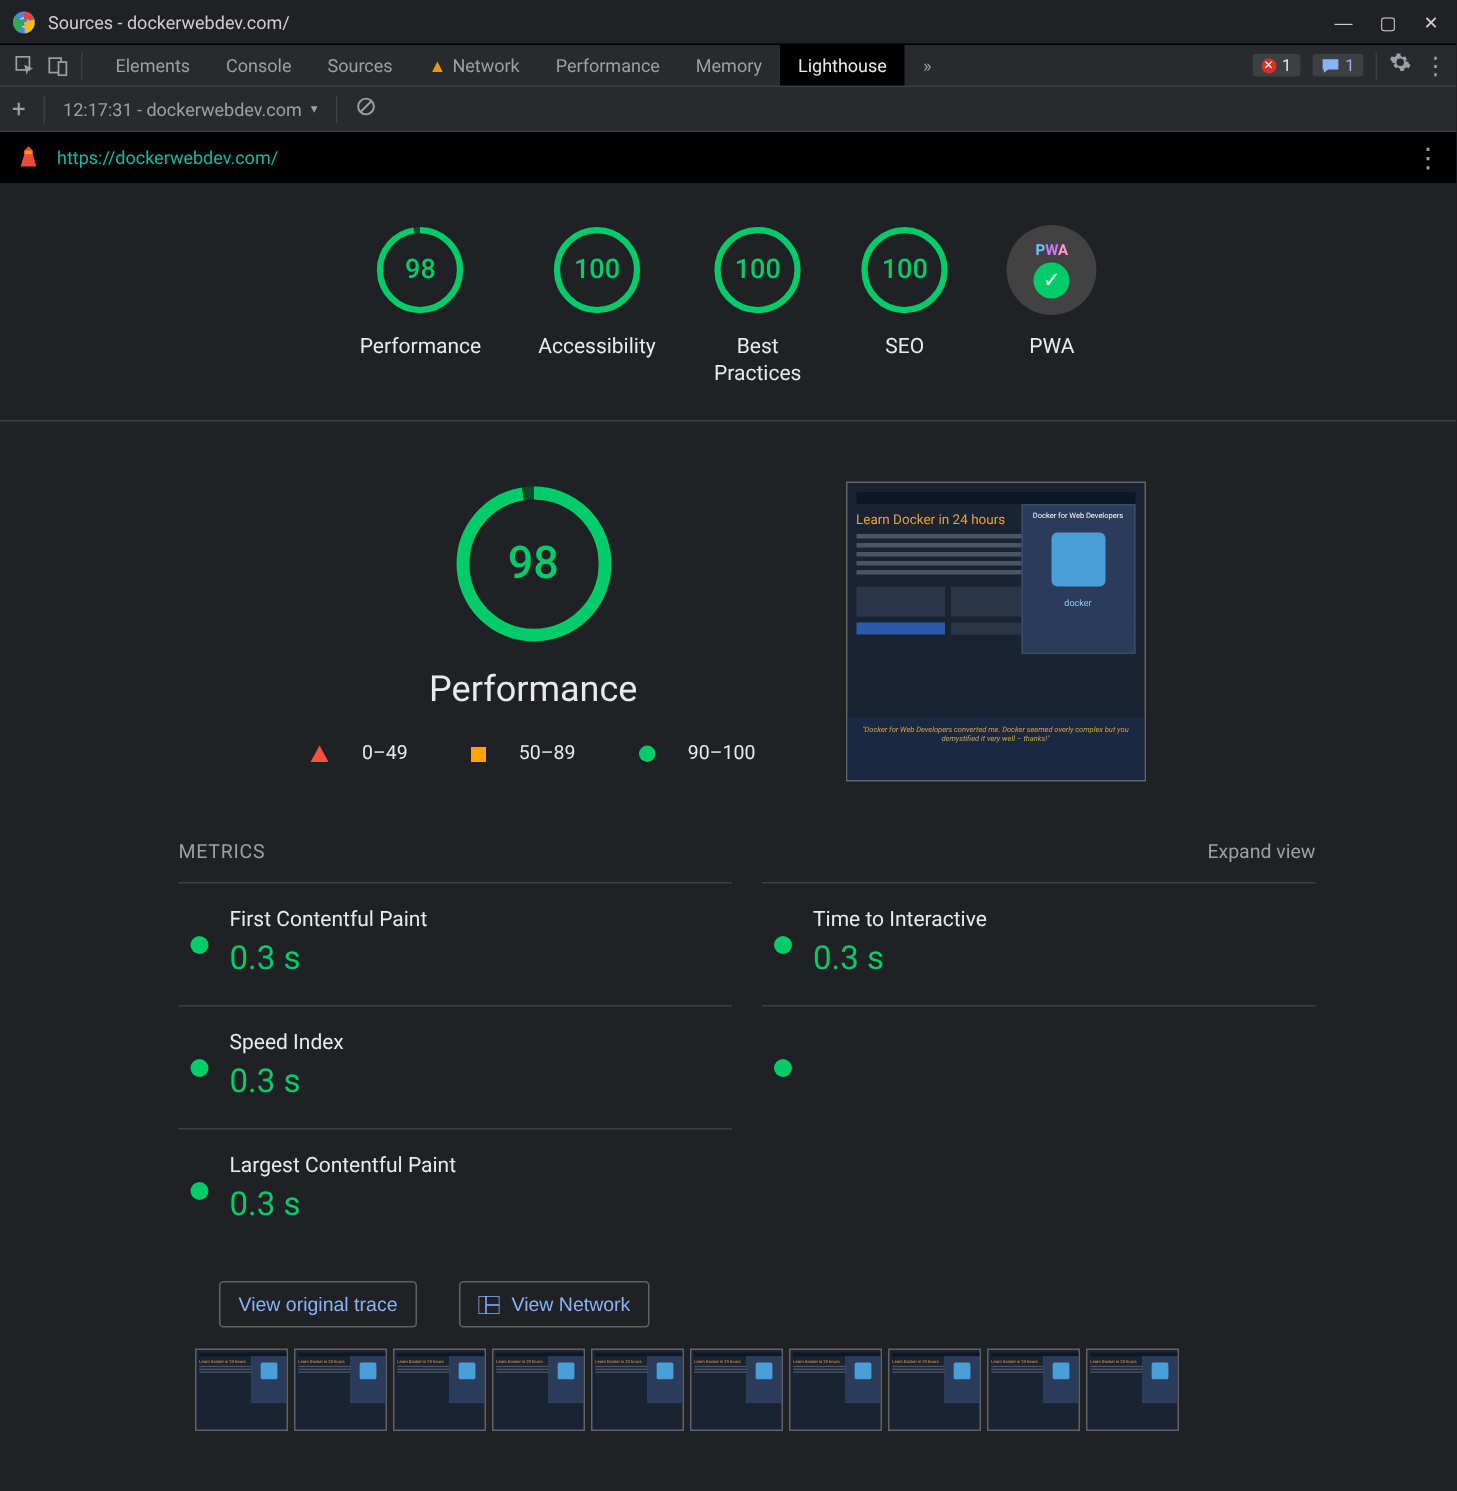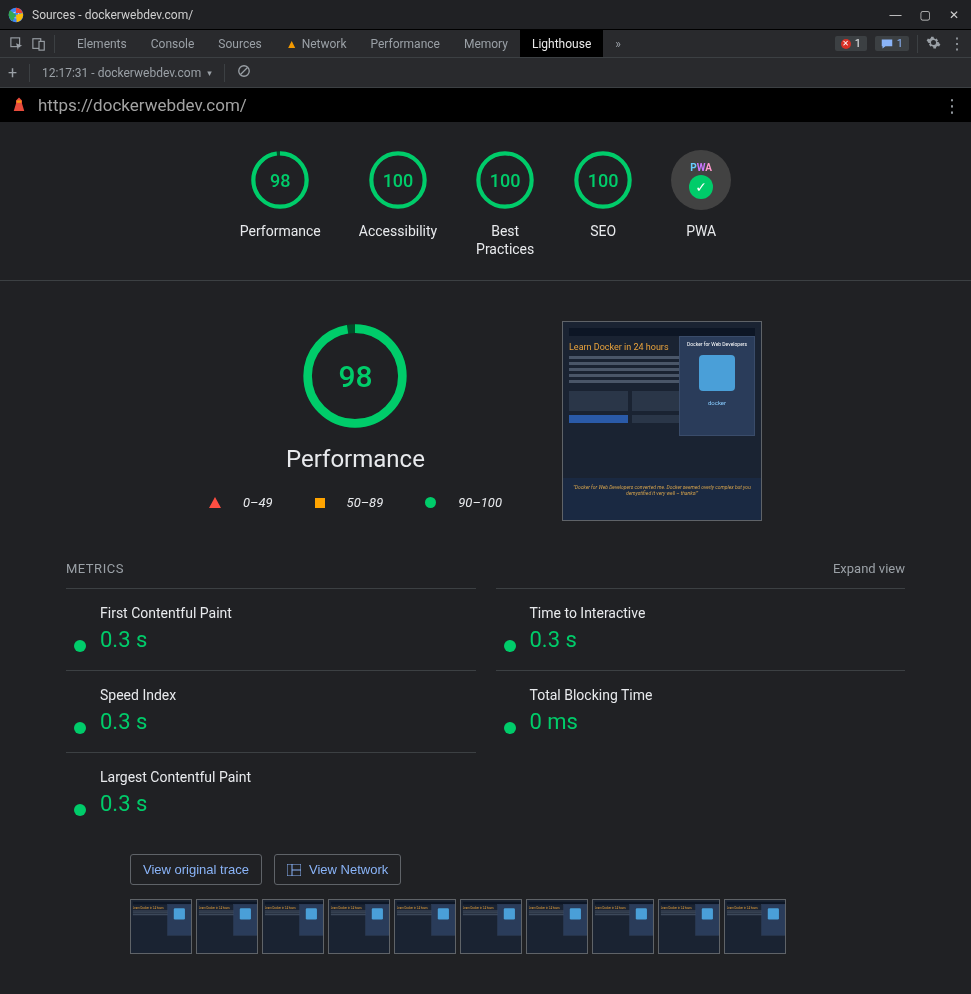--- a/index.html
+++ b/index.html
@@ -61,21 +61,21 @@
 
 .urlbar {
   height: 34px;
   background:#000;
   display:flex;
   align-items:center;
   padding:0 10px;
   gap:10px;
 }
 .lh-icon { width:18px; height:18px; }
-.urlbar .url { color:#a3a3a3; font-size:17px; flex:1; }
+.urlbar .url { color:#14b8a6; font-size:12px; flex:1; }
 .urlbar .menu { color:#9aa0a6; font-size:18px; }
 
 .content {
   height: calc(994px - 30px - 28px - 30px - 34px);
   overflow-y:scroll;
   background:#202124;
 }
 .content::-webkit-scrollbar { width:14px; }
 .content::-webkit-scrollbar-track { background:#202124; }
 .content::-webkit-scrollbar-thumb { background:#4a4a4a; }
@@ -99,52 +99,52 @@
 .perf-section { padding:40px 80px 20px; }
 .perf-head { display:flex; gap:60px; align-items:flex-start; justify-content:center; }
 .perf-left { text-align:center; max-width:340px; }
 .big-gauge { width:110px; height:110px; margin:0 auto 14px; position:relative; }
 .big-gauge svg { width:110px; height:110px; }
 .big-gauge .val { position:absolute; top:50%; left:50%; transform:translate(-50%,-50%); font-size:30px; font-weight:500; color:#00cc6a; }
 .perf-title { font-size:24px; color:#e8eaed; margin-bottom:14px; }
 .perf-desc { font-size:13px; color:#9aa0a6; line-height:1.5; }
 .perf-desc a { color:#8ab4f8; text-decoration:underline; }
 .legend { display:flex; justify-content:center; gap:42px; margin-top:22px; font-size:13px; color:#e8eaed; }
-.legend .item { display:flex; align-items:center; gap:22px;font-style:italic; }
+.legend .item { display:flex; align-items:center; gap:22px; }
 .shape.tri { width:0; height:0; border-left:6px solid transparent; border-right:6px solid transparent; border-bottom:11px solid #ff4e42; }
 .shape.sq { width:10px; height:10px; background:#ffa400; }
 .shape.ci { width:11px; height:11px; border-radius:50%; background:#00cc6a; }
 
 .thumb-main { width:200px; height:200px; border:1px solid #5f6368; background:#1a2332; position:relative; overflow:hidden; font-size:5px; }
 .thumb-fake { padding:6px; }
 .thumb-fake .th-hdr { height:8px; background:#0d1625; margin-bottom:6px; }
 .thumb-fake .th-title { color:#e8a23c; font-size:9px; margin-bottom:4px; }
 .thumb-fake .th-lines div { height:3px; background:#4a5668; margin:3px 0; width:90%; }
 .thumb-fake .th-row { display:flex; gap:4px; margin-top:8px; }
 .thumb-fake .th-box { flex:1; height:20px; background:#2a3648; }
 .thumb-book { position:absolute; right:6px; top:14px; width:76px; height:100px; background:#2a3c5a; border:1px solid #3a4c6a; padding:4px; }
 .thumb-book .bk-t { color:#fff; font-size:5px; text-align:center; }
 .thumb-book .bk-logo { width:36px; height:36px; background:#4a9fd8; border-radius:4px; margin:8px auto; }
 .thumb-foot { position:absolute; bottom:0; left:0; right:0; height:42px; background:#1a2942; padding:6px; }
 .thumb-foot .q { color:#d4a24c; font-size:5px; font-style:italic; text-align:center; }
 
-.metrics { padding:20px 66px; }
+.metrics { padding:20px 94px;margin-left:25px; }
 .metrics-hdr { display:flex; justify-content:space-between; align-items:center; padding-bottom:12px; }
 .metrics-hdr .t { color:#9aa0a6; font-size:13px; letter-spacing:0.5px; }
 .metrics-hdr .exp { color:#9aa0a6; font-size:13px; cursor:pointer; }
 .metric-grid { display:grid; grid-template-columns:1fr 1fr; gap:0 20px; }
-.metric { border-top:1px solid #3c4043; padding:16px 0 18px 8px; display:flex; align-items:flex-end; gap:14px; }
+.metric { border-top:1px solid #3c4043; padding:16px 0 18px 8px; display:flex; align-items:center; gap:14px; }
 .metric .ind { width:12px; height:12px; border-radius:50%; background:#00cc6a; margin-top:3px; flex-shrink:0; }
 .metric .ind.sq-o { border-radius:0; background:#ffa400; }
 .metric .body .name { font-size:14px; color:#e8eaed; margin-bottom:6px; }
 .metric .body .val { font-size:22px; color:#00cc6a; }
 .metric .body .val.orange { color:#ffa400; }
 
 .trace-row { display:flex; gap:12px; padding:0 130px 14px; }
-.trace-btn { border:1px solid #5f6368; background:transparent; color:#8ab4f8; padding:7px 12px; font-size:13px; border-radius:3px; cursor:pointer; display:flex; align-items:center; gap:8px; }
+.trace-btn { border:1px solid #5f6368; background:transparent; color:#8ab4f8; padding:7px 12px; font-size:13px; border-radius:3px; cursor:pointer; display:flex; align-items:center; gap:8px;margin-left:16px; }
 .treemap-ic { display:inline-block; width:14px; height:12px; }
 
 .filmstrip { display:flex; gap:4px; padding:0 130px 20px; }
 .fs-thumb { width:62px; height:55px; border:1px solid #5f6368; background:#1a2332; position:relative; overflow:hidden; }
 .fs-thumb .mini { transform:scale(0.31); transform-origin:top left; width:200px; height:177px; }
 </style>
 </head>
 <body>
 
 <div class="titlebar">
@@ -355,24 +355,20 @@
         </div>
         <div class="metric">
           <span class="ind "></span>
     <div class="body">
             <div class="name">Speed Index</div>
     <div class="val ">0.3 s</div>
           </div>
         </div>
         <div class="metric">
           <span class="ind "></span>
-    <div class="body">
-            <div class="name">Total Blocking Time</div>
-    <div class="val ">0 ms</div>
-          </div>
         </div>
         <div class="metric">
           <span class="ind "></span>
     <div class="body">
             <div class="name">Largest Contentful Paint</div>
     <div class="val ">0.3 s</div>
           </div>
         </div>
       </div>
   </div>

